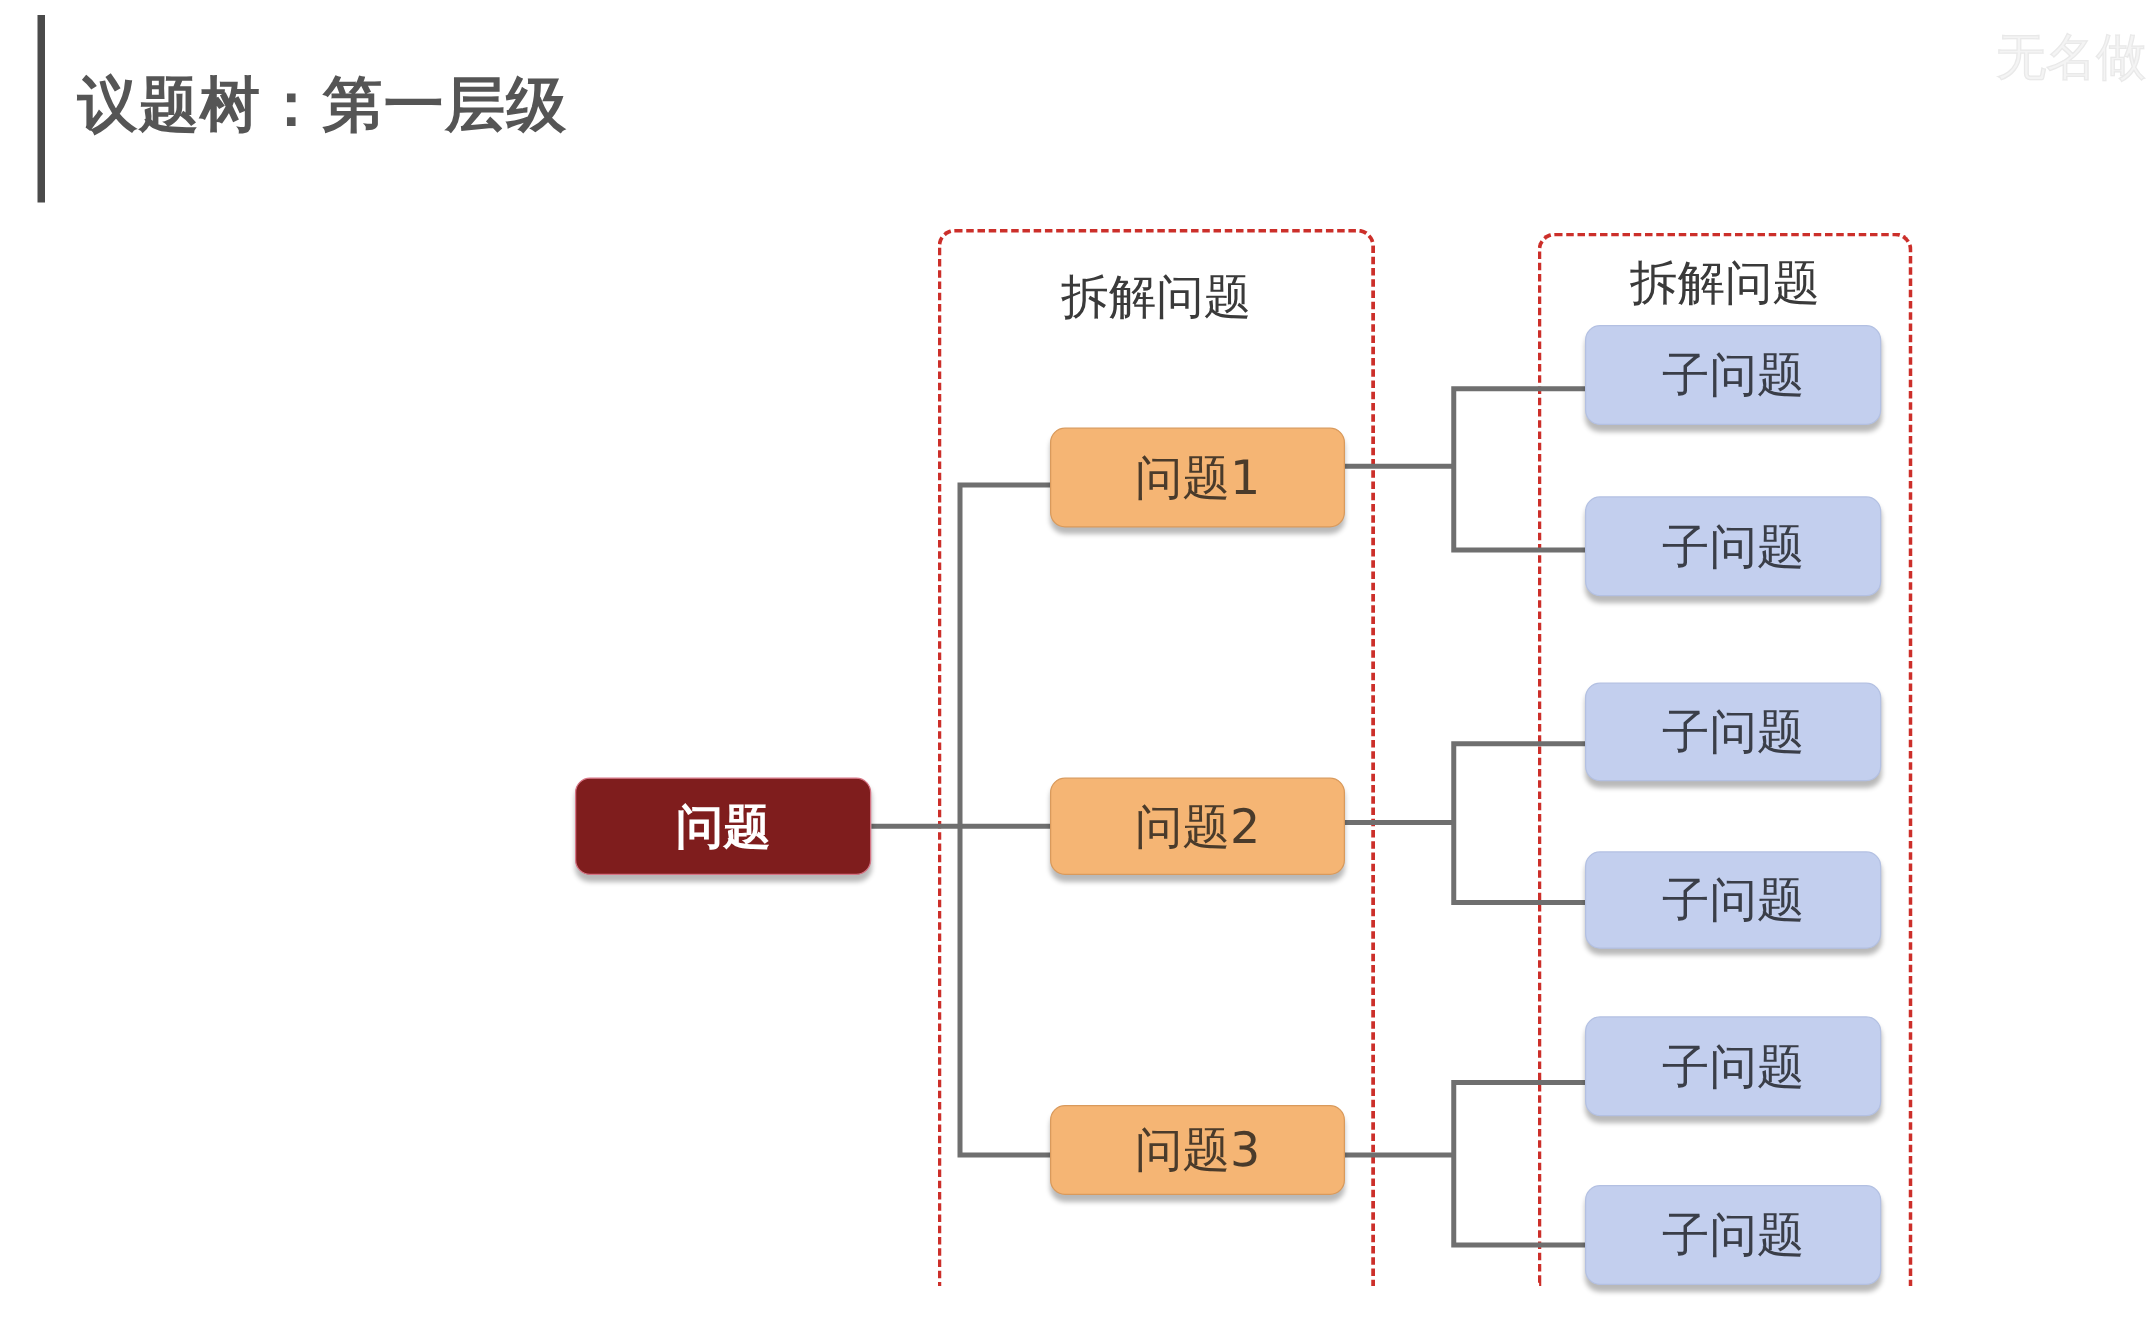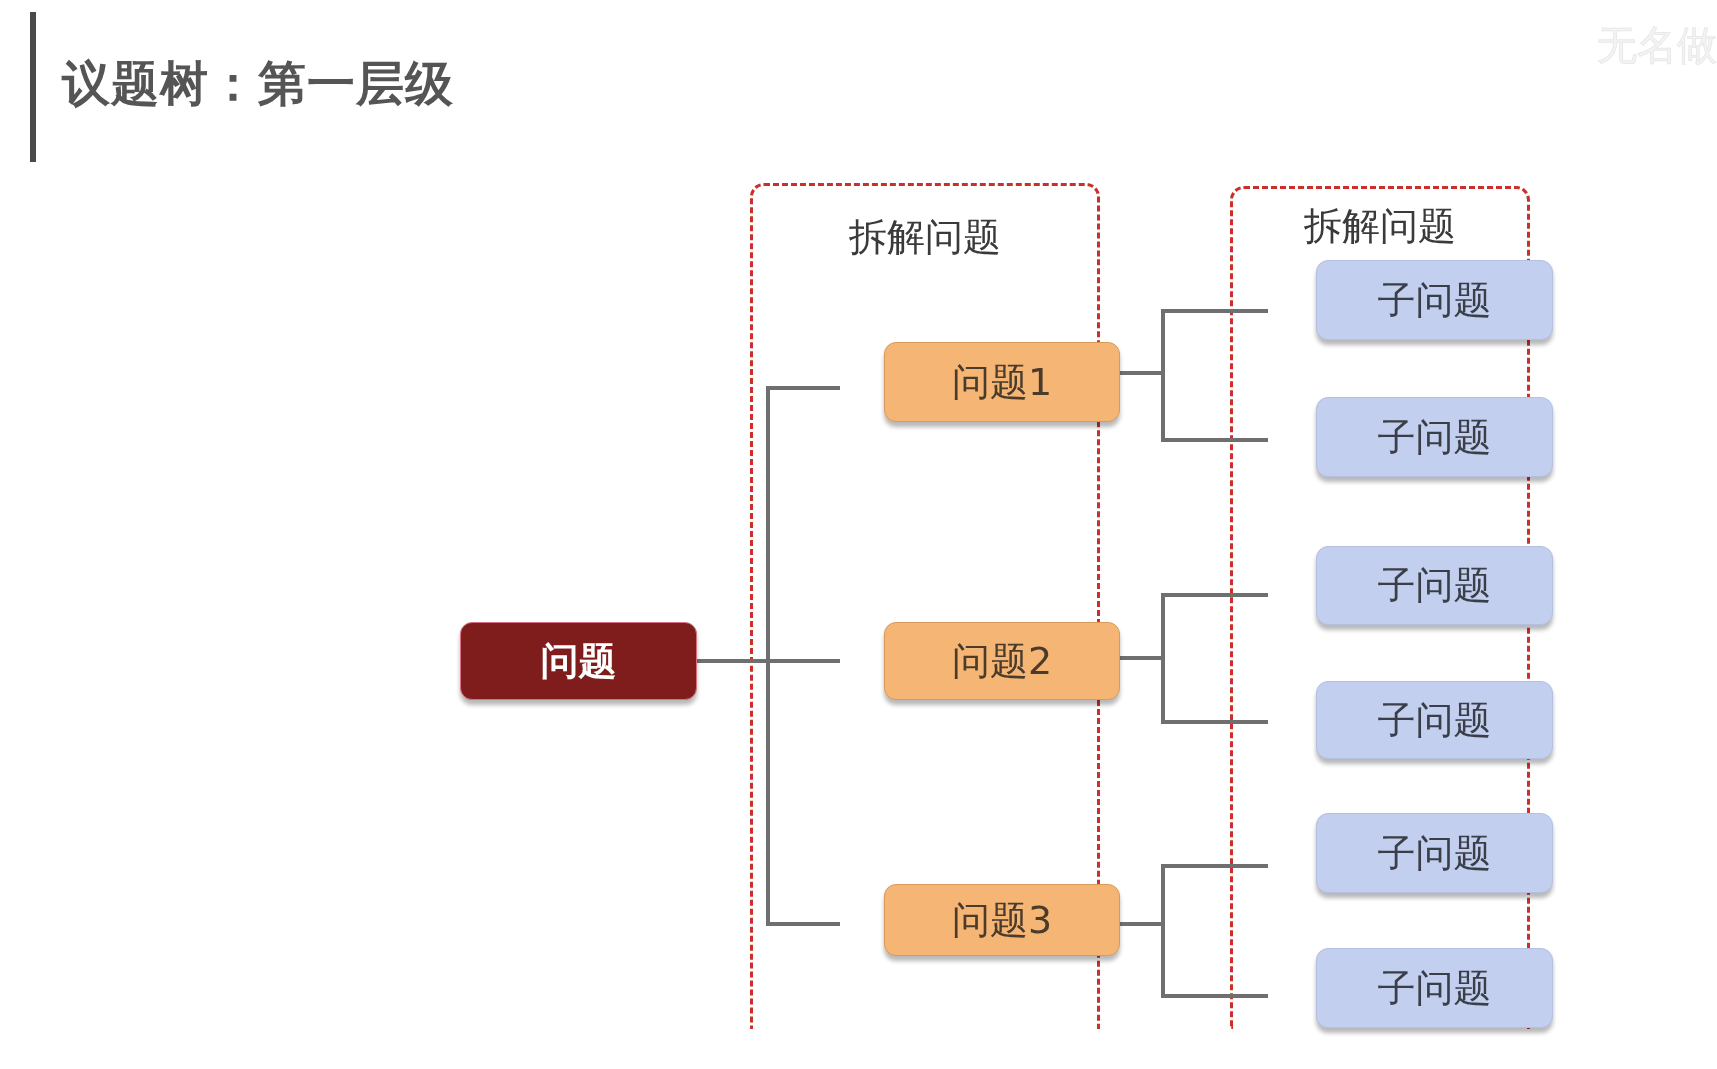--- a/index.html
+++ b/index.html
@@ -71,27 +71,25 @@
     .node-root {
       background: #7f1d1d;
       color: #ffffff;
       font-weight: bold;
       border: 1px solid #d67485;
     }
     .node-l1 {
       background: #f5b574;
       color: #4a3b2b;
       border: 1px solid #d99a5c;
-      margin-left: 44px;
     }
     .node-l2 {
       background: #c3cfee;
       color: #3a3e48;
       border: 1px solid #b3c0e2;
-      margin-left: 48px;
     }
     .connectors {
       position: absolute;
       left: 0;
       top: 0;
       width: 1717px;
       height: 1069px;
       pointer-events: none;
     }
     .connectors line, .connectors polyline {

